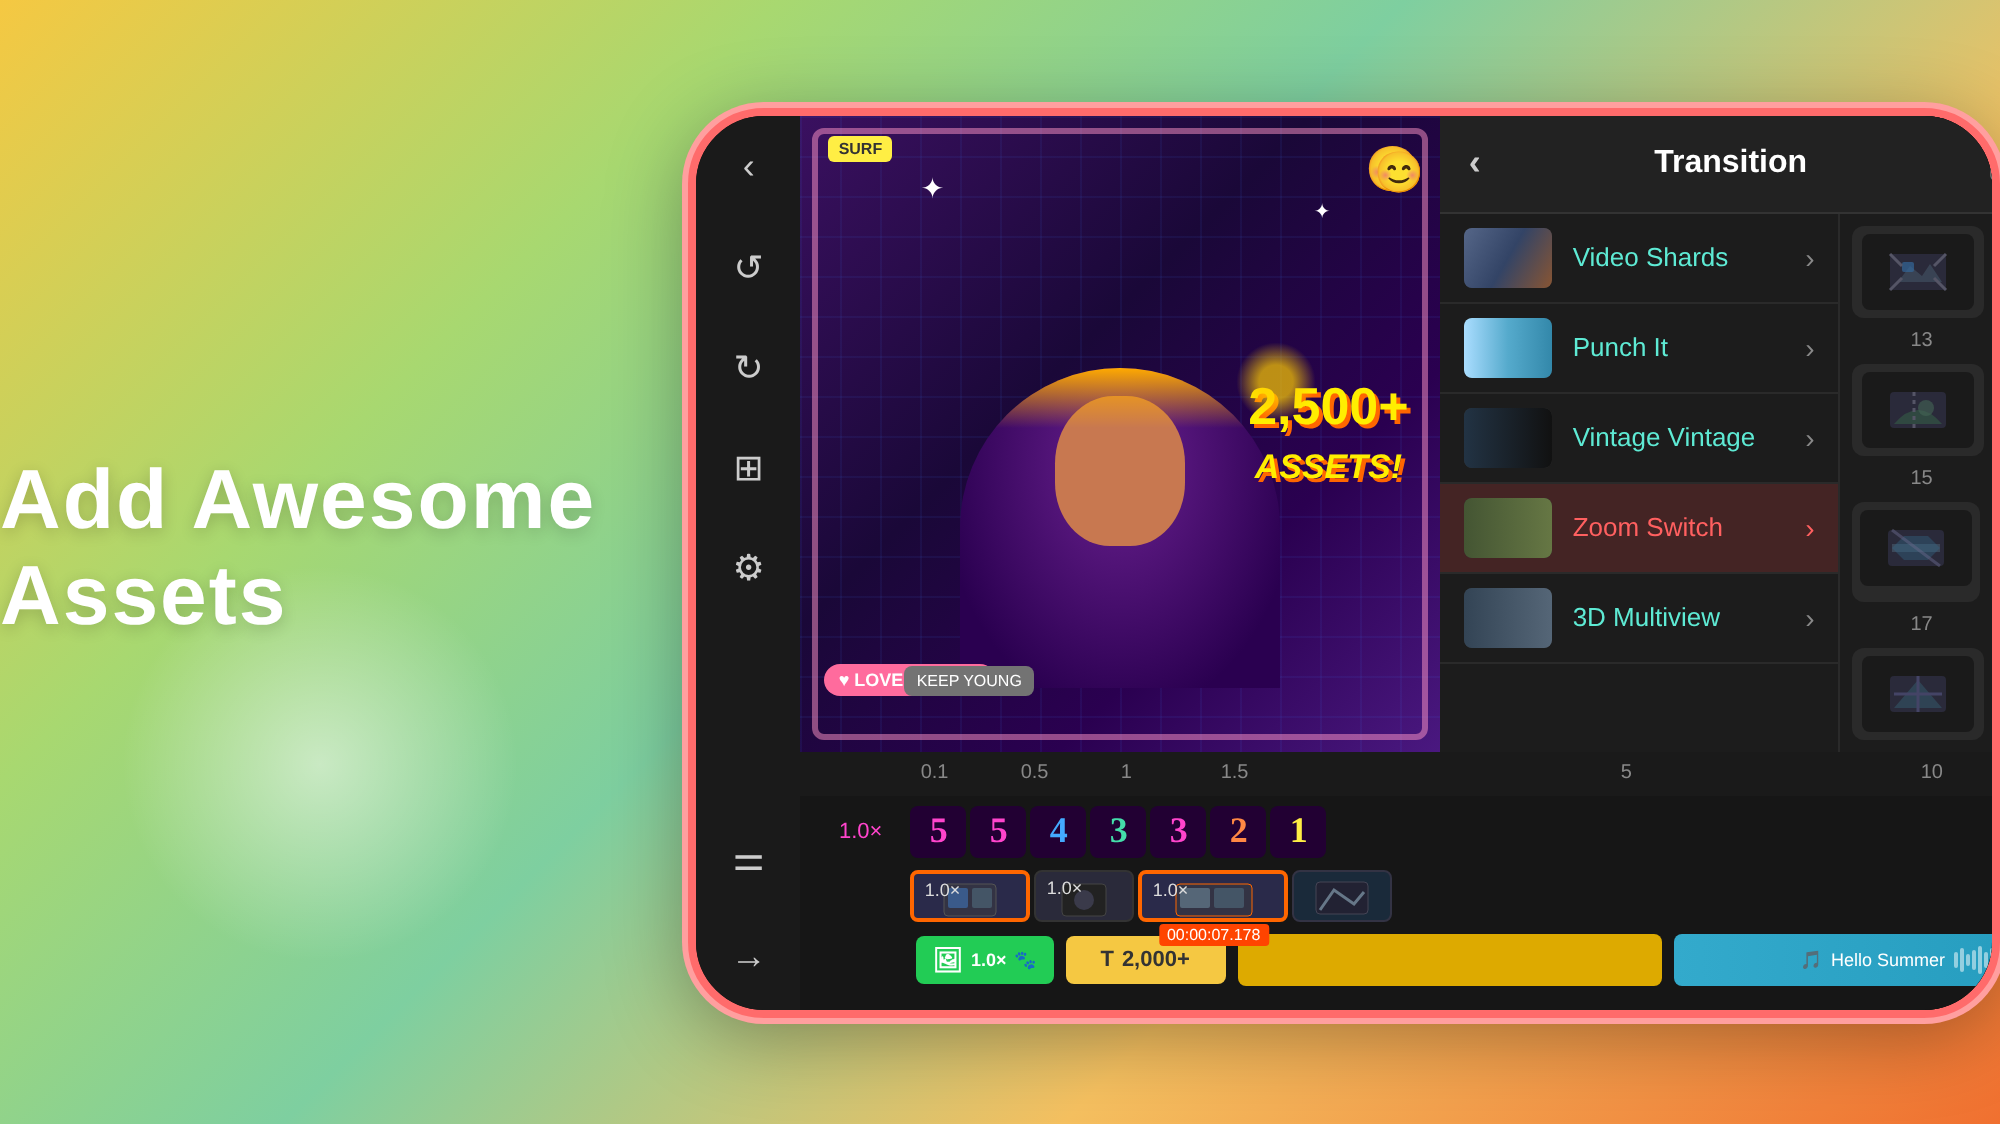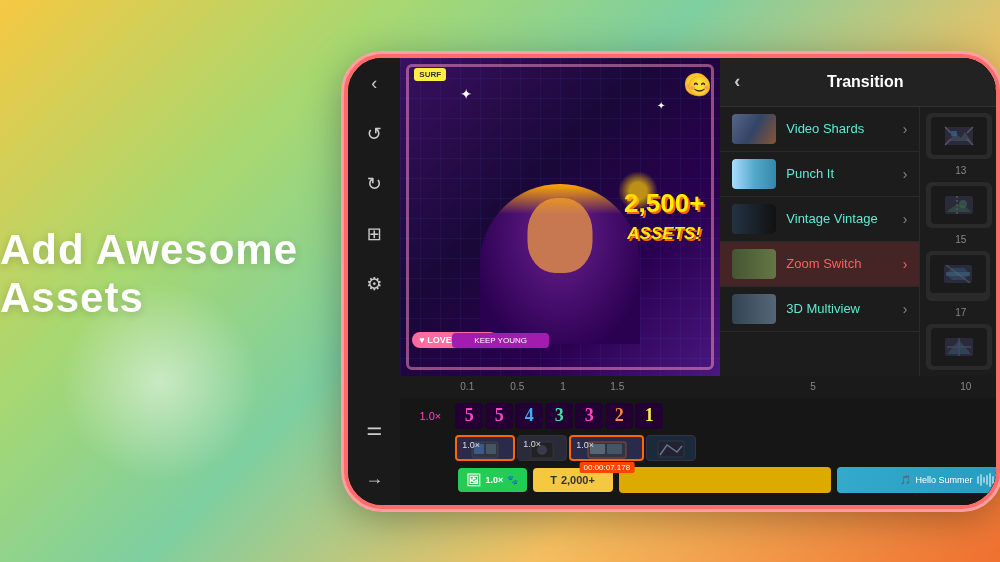--- a/index.html
+++ b/index.html
@@ -111,23 +111,23 @@
       border-radius: 8px;
       padding: 3px 7px;
       font-size: 9px;
       color: white;
       font-weight: bold;
     }
     .video-sticker-keep {
       position: absolute;
       bottom: 28px;
       left: 52px;
-      background: #a21caf;
+      background: #737373;
       border-radius: 4px;
-      padding: 3px 22px;
+      padding: 3px 6px;
       font-size: 8px;
       color: white;
     }
     
     .deco-smile {
       position: absolute;
       top: 14px;
       right: 10px;
       font-size: 22px;
     }

